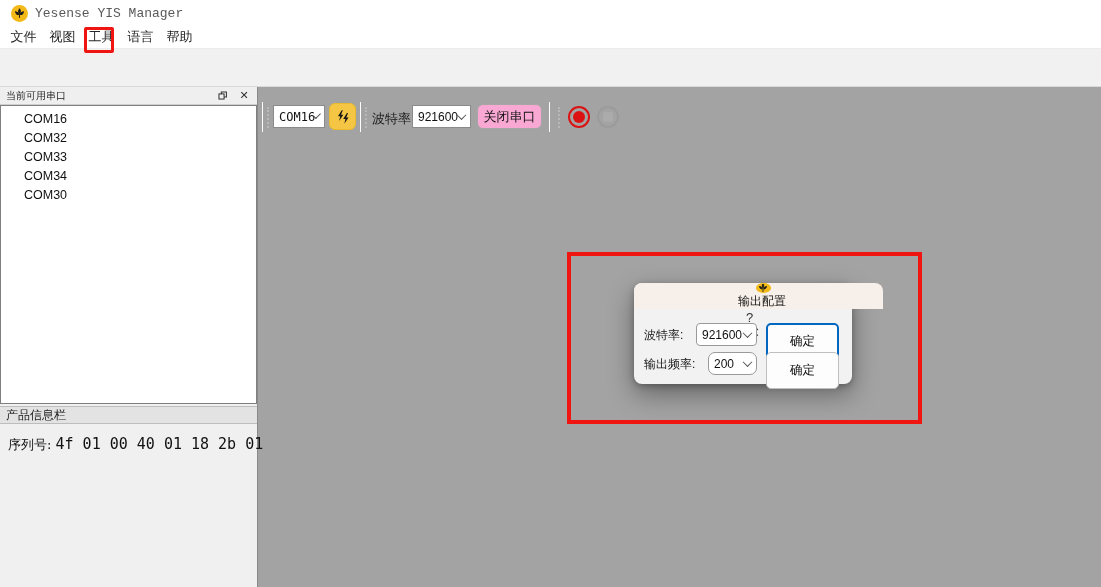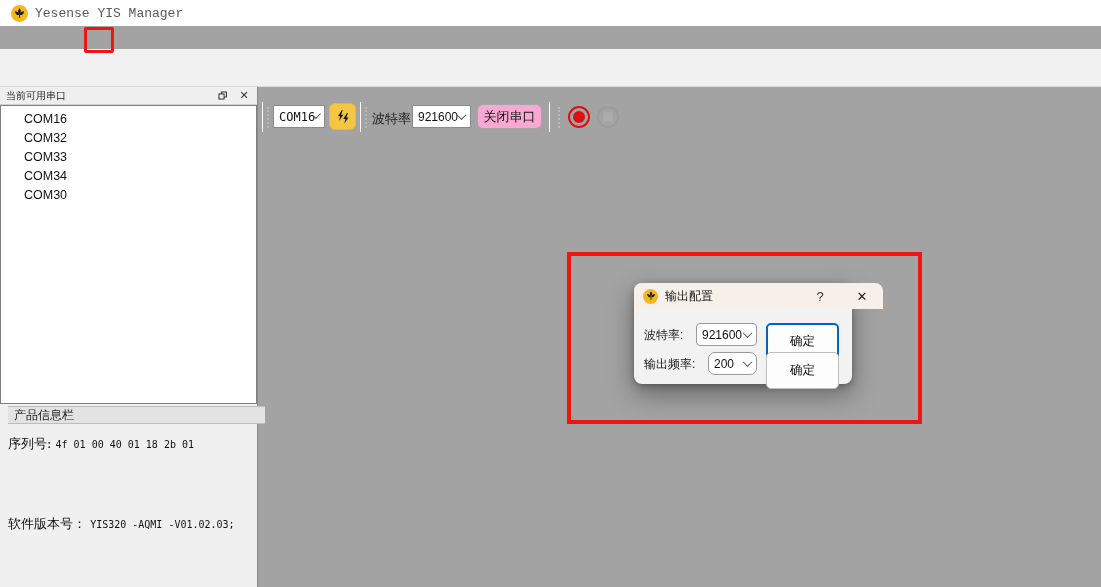--- a/index.html
+++ b/index.html
@@ -34,32 +34,32 @@
   .stop-ring { width:22px; height:22px; border:2px solid #9b9b9b; border-radius:50%; display:flex; align-items:center; justify-content:center; }
   .stop-sq { width:10px; height:10px; border-radius:2px; background:#ababab; }
 
   
   .leftcol { position:absolute; left:0; top:87px; width:258px; height:500px; background:#f0f0f0; border-right:1px solid #8a8a8a; }
   .dock-header { position:absolute; left:0; top:0; width:257px; height:18px; background:#efefef; border-bottom:1px solid #cfcfcf; display:flex; align-items:center; }
   .dock-title { font-size:10px; color:#1c1c1c; margin-left:6px; flex:1; }
   .dock-btn { width:18px; height:14px; display:flex; align-items:center; justify-content:center; color:#333; font-size:11px; cursor:pointer; margin-right:4px; }
   .port-list { position:absolute; left:0; top:18px; width:257px; height:299px; background:#ffffff; border:1px solid #7f7f7f; padding-top:4px; }
   .port-item { height:19px; line-height:19px; padding-left:23px; font-size:12.5px; color:#101010; cursor:default; }
-  .info-header { position:absolute; left:0; top:319px; width:257px; height:18px; background:#e3e3e3; border-top:1px solid #bdbdbd; border-bottom:1px solid #bdbdbd; display:flex; align-items:center;margin-left:8px; }
+  .info-header { position:absolute; left:0; top:319px; width:257px; height:18px; background:#e3e3e3; border-top:1px solid #bdbdbd; border-bottom:1px solid #bdbdbd; display:flex; align-items:center; }
   .info-title { font-size:12px; color:#1c1c1c; margin-left:6px; }
   .info-line { position:absolute; left:8px; font-size:13px; color:#111; font-family:"DejaVu Serif", serif; white-space:nowrap; }
-  .info-line .val { font-family:"DejaVu Sans Mono", monospace; font-size:10px; }
+  .info-line .val { font-family:"DejaVu Sans Mono", monospace; font-size:15px; }
 
   
   .annot-menu { position:absolute; left:84px; top:27px; width:30px; height:26px; border:3px solid #f01511; border-radius:2px; z-index:50; pointer-events:none; }
   .annot-dialog { position:absolute; left:567px; top:252px; width:355px; height:172px; border:4px solid #f01511; z-index:20; pointer-events:none; }
 
   
   .dialog { position:absolute; left:634px; top:283px; width:218px; height:101px; background:#f2f2f2; border-radius:8px; box-shadow:0 10px 26px rgba(0,0,0,0.38), 0 2px 6px rgba(0,0,0,0.25); z-index:30; }
-  .dialog-titlebar { position:absolute; left:0; top:0; width:249px; height:26px; background:#f7efe9; border-radius:8px 8px 0 0; display:flex; align-items:center; }
+  .dialog-titlebar { position:absolute; left:0; top:0; width:249px; height:26px; background:#f7efe9; border-radius:8px 8px 0 0; display:flex; align-items:center;flex-direction:column; }
   .dialog-logo { width:15px; height:15px; border-radius:50%; background:#f2b919; margin-left:9px; display:flex; align-items:center; justify-content:center; }
   .dialog-title { font-size:12px; color:#141414; margin-left:7px; flex:1; }
   .dialog-help { width:22px; text-align:center; font-size:13px; color:#333; cursor:pointer; margin-right:18px; }
   .dialog-close { width:26px; text-align:center; font-size:13px; color:#222; cursor:pointer; margin-right:8px; }
   .drow-label { position:absolute; font-size:12px; color:#151515; }
   .dcombo { position:absolute; height:23px; background:#fff; border:1px solid #9a9a9a; border-radius:4px; }
   .dbtn { position:absolute; height:37px; background:#fdfdfd; border-radius:5px; font-size:12.5px; color:#111; display:flex; align-items:center; justify-content:center; cursor:pointer; }
   .dbtn.primary { border:2px solid #0067c0; }
   .dbtn.normal { border:1px solid #bfbfbf; }
 </style>
@@ -70,20 +70,27 @@
 
   <div class="titlebar">
     <div class="app-logo">
       <svg width="11" height="11" viewBox="0 0 12 12">
           <path d="M6 1.2 C4.6 3 4.9 4.6 6 6 C7.1 4.6 7.4 3 6 1.2 Z M1.8 4.2 C3.5 4.4 4.7 5.4 5.3 7 C3.4 7.4 2.2 6.4 1.8 4.2 Z M10.2 4.2 C8.5 4.4 7.3 5.4 6.7 7 C8.6 7.4 9.8 6.4 10.2 4.2 Z M6 7.4 L6 10.6" stroke="#1a1a1a" stroke-width="1.1" fill="#1a1a1a"></path>
         </svg>
     </div>
     <span class="app-title">Yesense YIS Manager</span>
   </div>
 
+  <div class="menubar">
+    <div class="menu-item">文件</div>
+    <div class="menu-item">视图</div>
+    <div class="menu-item">工具</div>
+    <div class="menu-item">语言</div>
+    <div class="menu-item">帮助</div>
+  </div>
   <div class="annot-menu"></div>
 
   <div class="toolbar">
     <div class="grip" style="left:4px;"></div>
 
     <div class="ybtn" style="left:12px;">
       <svg width="20" height="20" viewBox="0 0 20 20">
         <path d="M3.5 8 L9.5 4.5 L16.5 6 L10.5 9.5 Z M3.5 8 L3.5 12.5 L10 15.8 L10.5 9.5 M16.5 6 L16.5 10.8 L10 15.8" fill="none" stroke="#151515" stroke-width="1.3" stroke-linejoin="round"></path>
       </svg>
     </div>
@@ -192,24 +199,20 @@
       <div class="port-item">COM34</div>
       <div class="port-item">COM30</div>
     </div>
     <div class="info-header">
       <span class="info-title">产品信息栏</span>
     </div>
     <div class="info-line" style="top:348px;">
       <span>序列号:</span>
       <span class="val">4f 01 00 40 01 18 2b 01</span>
     </div>
-    <div class="info-line" style="top:428px;">
-      <span>软件版本号：</span>
-      <span class="val">YIS320 -AQMI -V01.02.03;</span>
-    </div>
   </div>
 
   <div class="annot-dialog"></div>
 
   <div class="dialog">
     <div class="dialog-titlebar">
       <div class="dialog-logo">
         <svg width="10" height="10" viewBox="0 0 12 12">
             <path d="M6 1.2 C4.6 3 4.9 4.6 6 6 C7.1 4.6 7.4 3 6 1.2 Z M1.8 4.2 C3.5 4.4 4.7 5.4 5.3 7 C3.4 7.4 2.2 6.4 1.8 4.2 Z M10.2 4.2 C8.5 4.4 7.3 5.4 6.7 7 C8.6 7.4 9.8 6.4 10.2 4.2 Z M6 7.4 L6 10.6" stroke="#1a1a1a" stroke-width="1.1" fill="#1a1a1a"></path>
           </svg>

